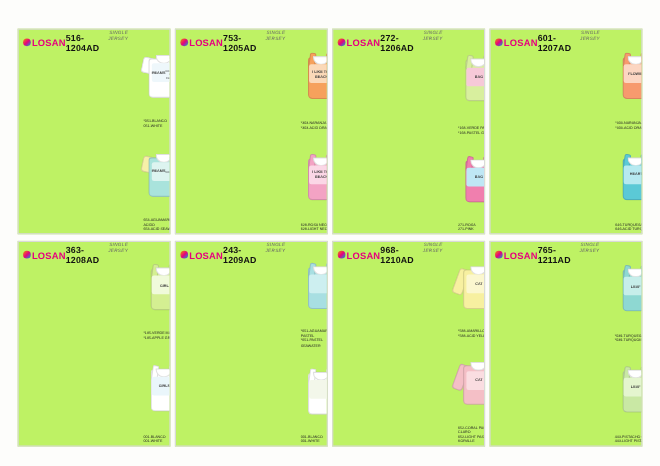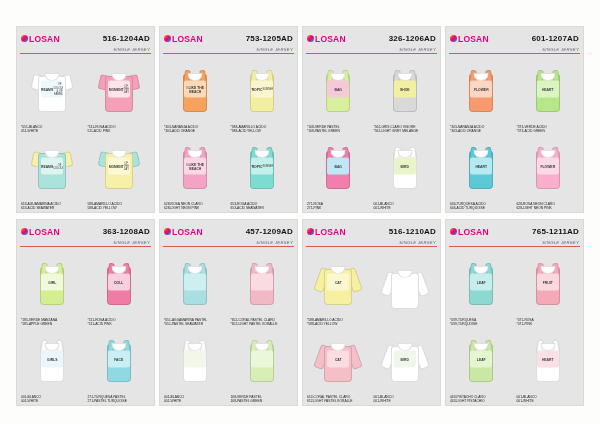--- a/index.html
+++ b/index.html
@@ -18,22 +18,22 @@
   .grid{
     display:grid;
     grid-template-columns:repeat(4,1fr);
     grid-template-rows:repeat(2,1fr);
     gap:6px 4px;
     width:100%;height:100%;
   }
   .panel{
     position:relative;
     border:1px solid #d9d9d9;
-    background:#e5e5e5;
-    display:flex;flex-direction:column;
+    background:#bef264;
+    display:flex;flex-direction:row;
     overflow:hidden;
     justify-content:space-between;
   }
   .phead{
     display:flex;align-items:center;justify-content:space-between;
     padding:3px 4px 0 4px;
     height:17px;
   }
   .logo{
     font-size:9px;font-weight:bold;letter-spacing:.2px;
@@ -269,21 +269,21 @@
 653-ACID SEAWATER</div>
           </div>
         </div>
       </div>
       <div class="panel">
         <div class="phead">
           <div class="logo">
             <span class="dot"></span>
             <span class="txt">LOSAN</span>
           </div>
-          <div class="ref">326-1206AD</div>
+          <div class="ref">272-1206AD</div>
         </div>
         <div class="subhead">SINGLE JERSEY</div>
         <div class="rule"></div>
         <div class="garments">
           <div class="gcell">
             <div class="gart">
               <div class="shirt tank">
                 <div class="body" style="background: rgb(216, 239, 158); border: 0.5px solid rgba(0, 0, 0, 0.13);"></div>
                 <div class="strapL" style="background: rgb(216, 239, 158); border: 0.5px solid rgba(0, 0, 0, 0.13);"></div>
                 <div class="strapR" style="background: rgb(216, 239, 158); border: 0.5px solid rgba(0, 0, 0, 0.13);"></div>
@@ -488,21 +488,21 @@
 271-PASTEL TURQUOISE</div>
           </div>
         </div>
       </div>
       <div class="panel">
         <div class="phead">
           <div class="logo">
             <span class="dot"></span>
             <span class="txt">LOSAN</span>
           </div>
-          <div class="ref">457-1209AD</div>
+          <div class="ref">243-1209AD</div>
         </div>
         <div class="subhead">SINGLE JERSEY</div>
         <div class="rule"></div>
         <div class="garments">
           <div class="gcell">
             <div class="gart">
               <div class="shirt tank">
                 <div class="body" style="background: rgb(168, 223, 226); border: 0.5px solid rgba(0, 0, 0, 0.13);"></div>
                 <div class="strapL" style="background: rgb(168, 223, 226); border: 0.5px solid rgba(0, 0, 0, 0.13);"></div>
                 <div class="strapR" style="background: rgb(168, 223, 226); border: 0.5px solid rgba(0, 0, 0, 0.13);"></div>
@@ -553,21 +553,21 @@
 168-PASTEL GREEN</div>
           </div>
         </div>
       </div>
       <div class="panel">
         <div class="phead">
           <div class="logo">
             <span class="dot"></span>
             <span class="txt">LOSAN</span>
           </div>
-          <div class="ref">516-1210AD</div>
+          <div class="ref">968-1210AD</div>
         </div>
         <div class="subhead">SINGLE JERSEY</div>
         <div class="rule"></div>
         <div class="garments">
           <div class="gcell">
             <div class="gart">
               <div class="shirt long">
                 <div class="sleeveL" style="background: rgb(247, 240, 160); border: 0.5px solid rgba(0, 0, 0, 0.13);"></div>
                 <div class="sleeveR" style="background: rgb(247, 240, 160); border: 0.5px solid rgba(0, 0, 0, 0.13);"></div>
                 <div class="body" style="background: rgb(247, 240, 160); border: 0.5px solid rgba(0, 0, 0, 0.13);"></div>

